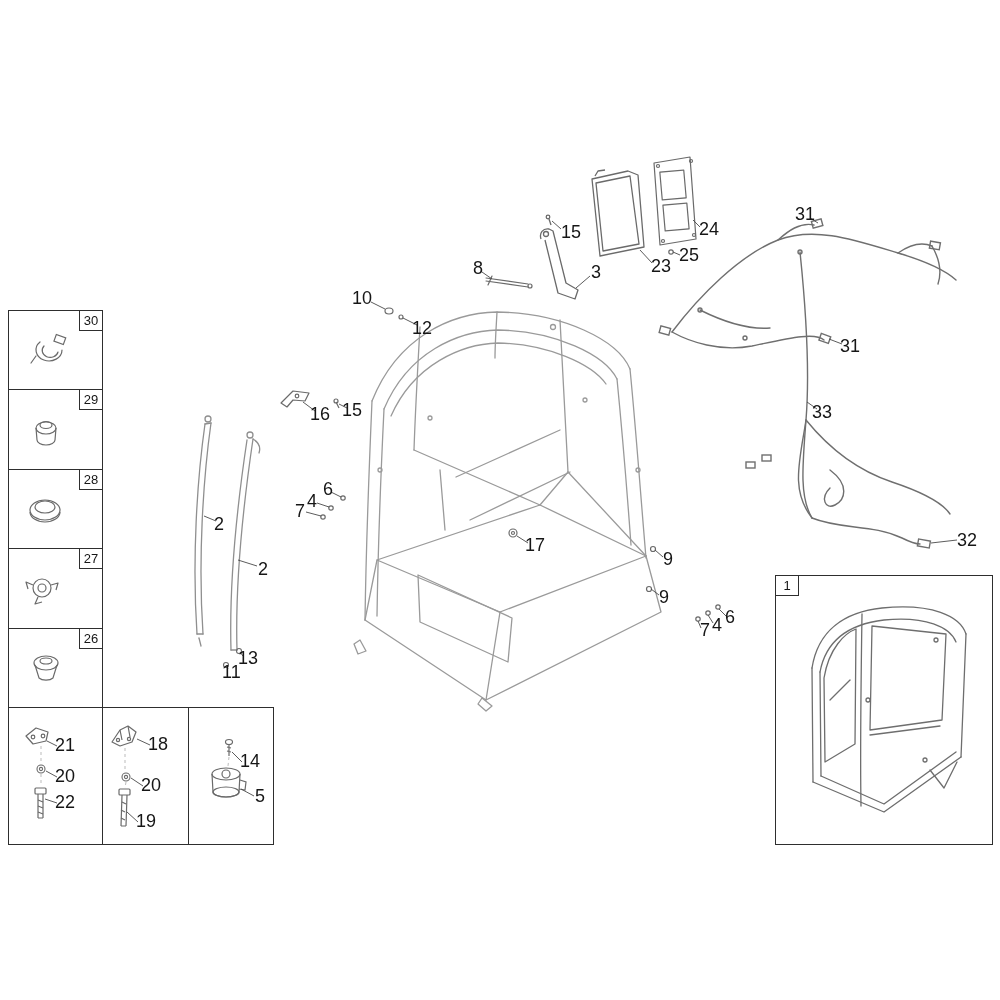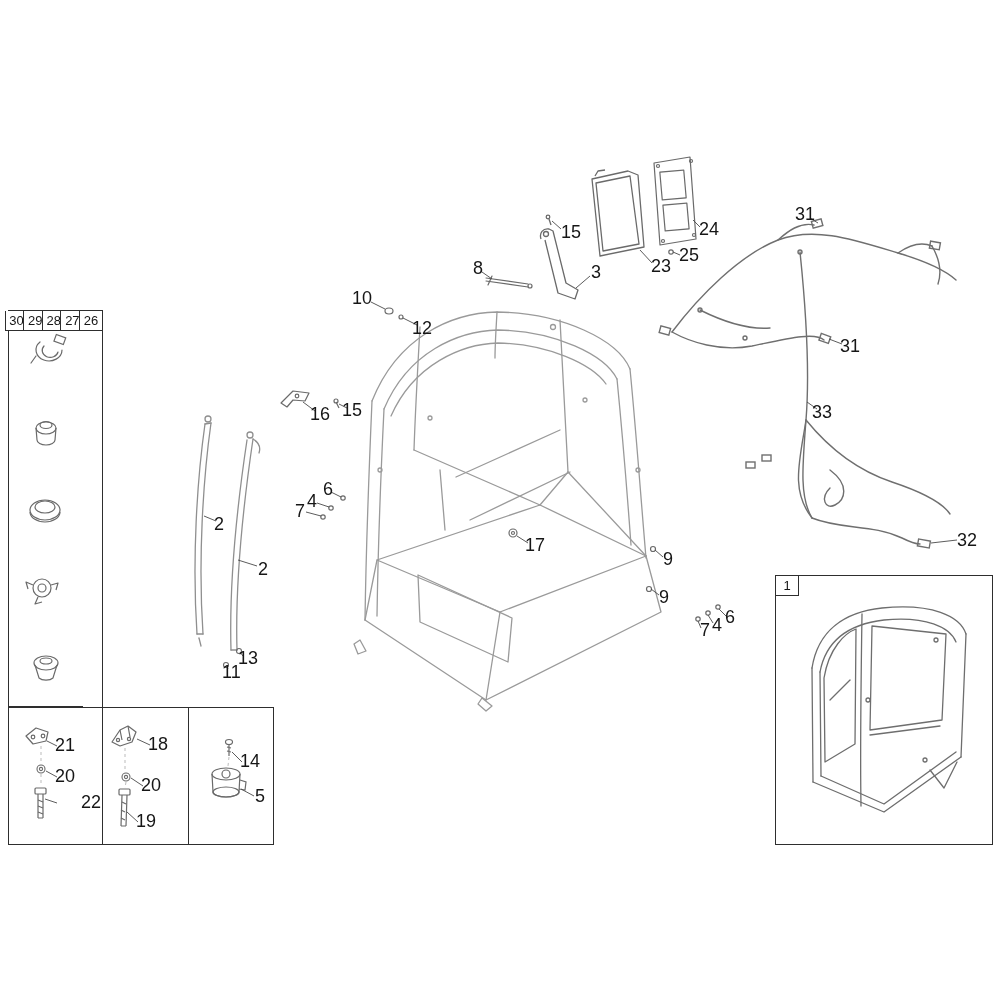--- a/index.html
+++ b/index.html
@@ -15,21 +15,21 @@
   .callout {
     position:absolute; z-index:4;
     font-size:18px; line-height:15px; color:#161616;
     white-space:nowrap;
   }
   .panel {
     position:absolute; z-index:2;
     border:1px solid #2e2e2e; background:transparent;
   }
   .panel--inset { border-width:1.5px; }
-  .cells { display:flex; flex-direction:row; width:100%; height:100%; }
+  .cells { display:flex; flex-direction:column; width:100%; height:100%; }
   .cell { position:relative; flex:1; border-bottom:1px solid #2e2e2e; }
   .cell:last-child { border-bottom:none; }
   .label-box {
     position:absolute; top:0; right:0; z-index:3;
     width:23px; height:20px;
     border-left:1px solid #2e2e2e; border-bottom:1px solid #2e2e2e;
     display:flex; align-items:center; justify-content:center;
     font-size:13px; color:#161616; background:#ffffff;
   }
   .label-box--left {
@@ -372,20 +372,20 @@
   <span class="callout" style="left:238px; top:651px;text-align:right;">13</span>
   <span class="callout" style="left:222px; top:665px;">11</span>
   <span class="callout" style="left:525px; top:538px;">17</span>
   <span class="callout" style="left:663px; top:552px;">9</span>
   <span class="callout" style="left:659px; top:590px;">9</span>
   <span class="callout" style="left:700px; top:623px;">7</span>
   <span class="callout" style="left:712px; top:618px;">4</span>
   <span class="callout" style="left:725px; top:610px;">6</span>
   <span class="callout" style="left:55px;  top:738px;">21</span>
   <span class="callout" style="left:55px;  top:769px;">20</span>
-  <span class="callout" style="left:55px;  top:795px;margin-left:26px;">22</span>
+  <span class="callout" style="left:55px;  top:795px;">22</span>
   <span class="callout" style="left:148px; top:737px;">18</span>
   <span class="callout" style="left:141px; top:778px;">20</span>
   <span class="callout" style="left:136px; top:814px;">19</span>
   <span class="callout" style="left:240px; top:754px;">14</span>
   <span class="callout" style="left:255px; top:789px;">5</span>
 
 </div>
 
 </body></html>

